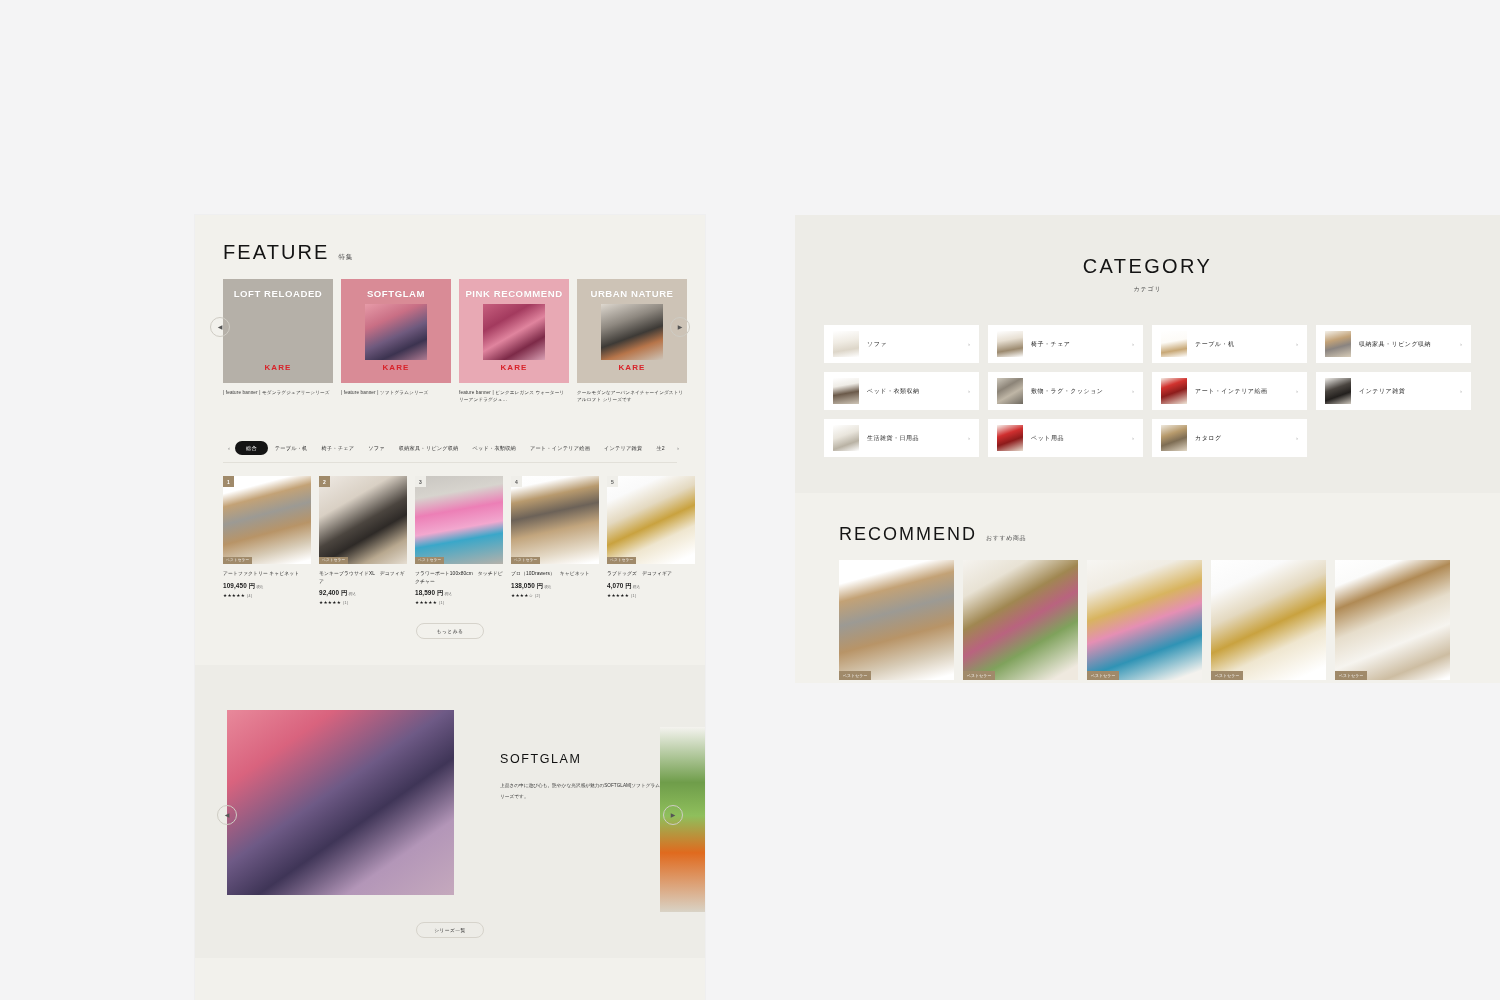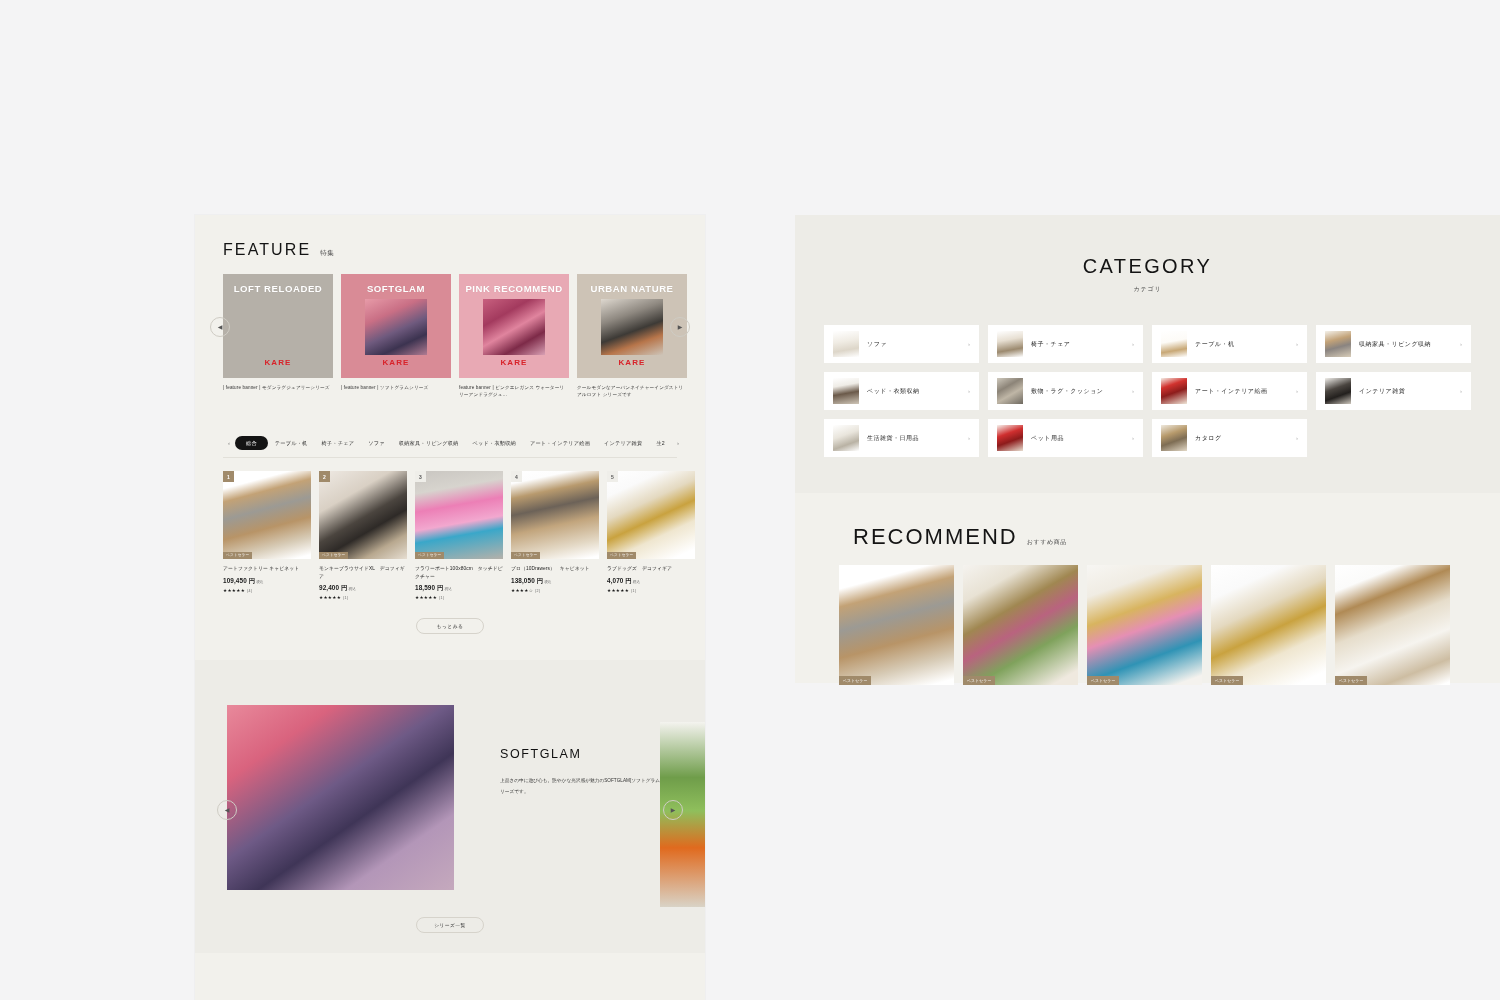--- a/index.html
+++ b/index.html
@@ -17,21 +17,21 @@
     background:#f2f1ec;
     box-shadow:0 0 0 1px rgba(0,0,0,0.02);
     overflow:hidden;
   }
   .panel-left .upper{background:#f2f1ec;padding:0;}
   .panel-left .lower{background:#edece7;}
 
   
   .sec-head{display:flex;align-items:baseline;gap:9px;}
   .sec-head .en{
-    font-size:16px;letter-spacing:2.1px;font-weight:500;color:#141414;
+    font-size:20px;letter-spacing:2.1px;font-weight:500;color:#141414;
   }
   .sec-head .jp{font-size:6.5px;color:#4a4a4a;letter-spacing:.6px;}
 
   .feature-wrap{padding:26px 28px 0 28px;}
   .feature-row{display:flex;gap:8px;margin-top:15px;}
   .fcard{width:126px;}
   .fcard .banner{
     width:110px;height:104px;position:relative;
     display:flex;flex-direction:column;align-items:center;
     padding-top:9px;box-sizing:border-box;
@@ -386,21 +386,21 @@
           <div class="cat-item">
             <span class="cat-ico ic-catalog"></span>
             <span class="cat-label">カタログ</span>
             <span class="cat-chev">›</span>
           </div>
         </div>
     </div>
 
     <div class="rec-block">
       <div class="sec-head">
-        <span class="en" style="font-size:22px;letter-spacing:2px;margin-left:14px;">RECOMMEND</span>
+        <span class="en" style="font-size:18px;letter-spacing:2px;">RECOMMEND</span>
         <span class="jp" style="font-size:6px;">おすすめ商品</span>
       </div>
       <div class="rec-row" id="rec-row">
           <div class="rcrd">
             <div class="img ph-cabinet"></div>
             <span class="tag">ベストセラー</span>
           </div>
           <div class="rcrd">
             <div class="img ph-mirror"></div>
             <span class="tag">ベストセラー</span>

